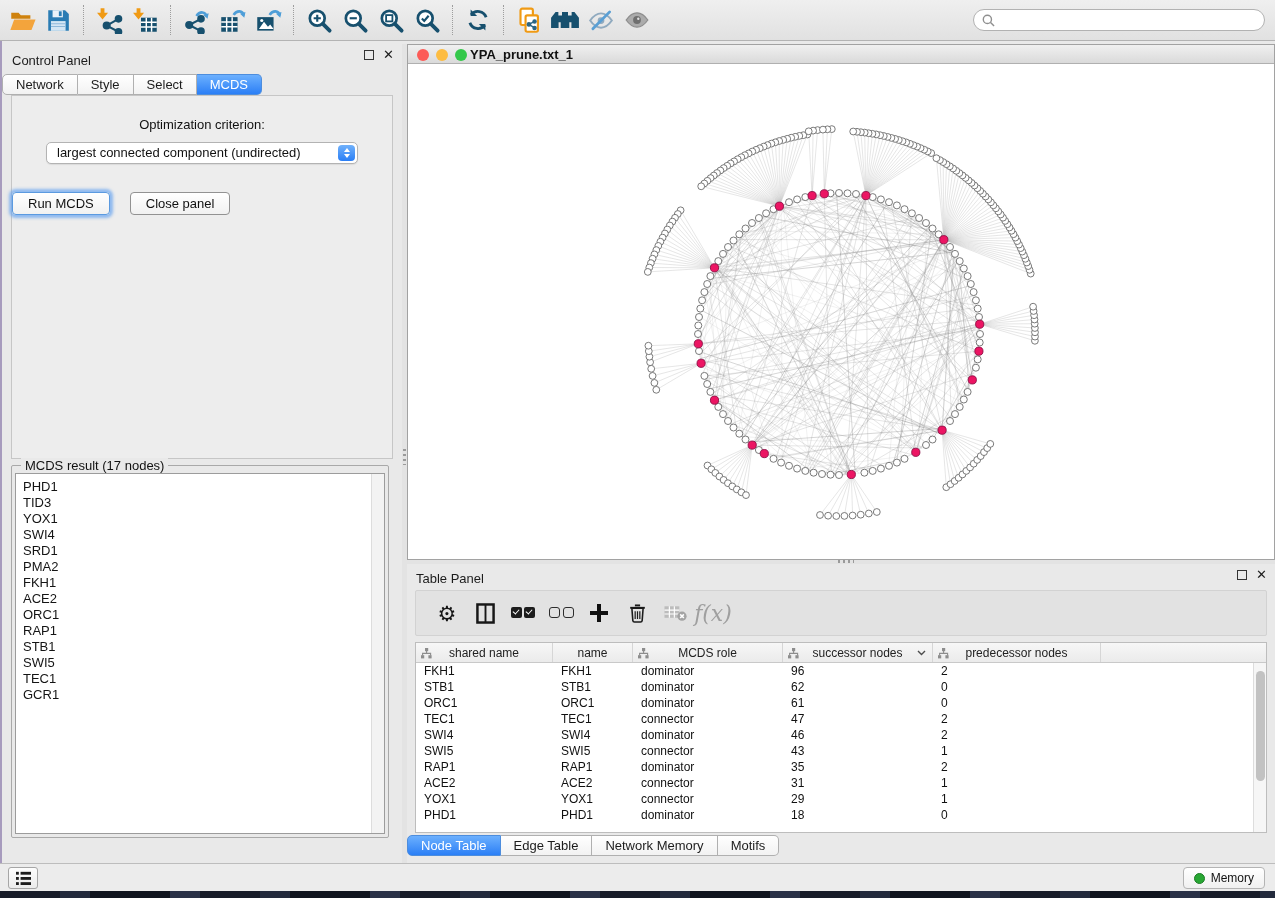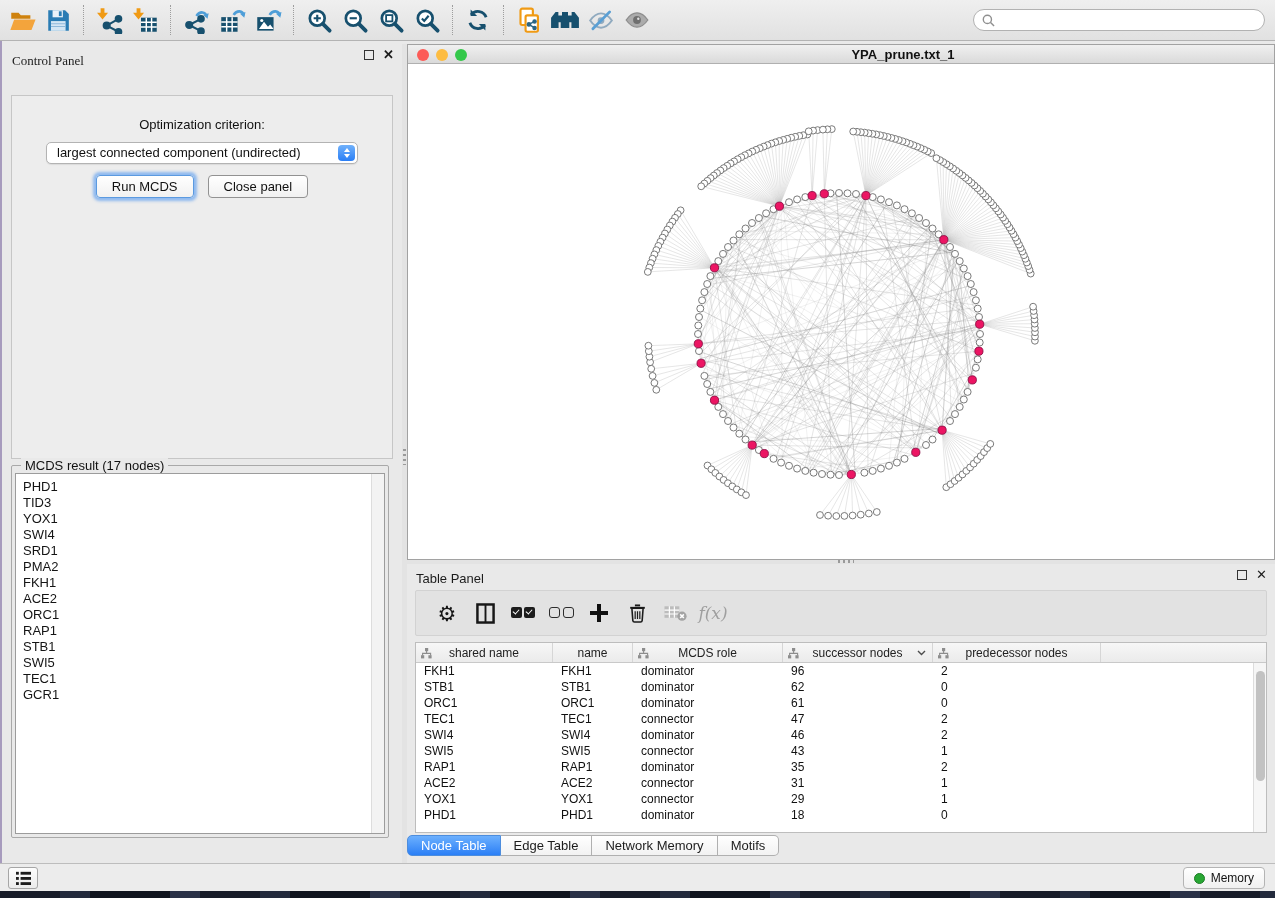--- a/index.html
+++ b/index.html
@@ -44,78 +44,78 @@
     background:linear-gradient(#ffffff,#f2f2f2); border:1px solid #b0b0b0; border-left:none;
     color:#1c1c1c; cursor:default;
   }
   .seg-btn:first-child { border-left:1px solid #b0b0b0; border-radius:5px 0 0 5px; }
   .seg-btn:last-child { border-radius:0 5px 5px 0; }
   .seg-btn.active {
     background:linear-gradient(#6cb0fe,#2b7ff6); border-color:#4d8ddd; color:#fff;
   }
   
   #control-panel { position:absolute; left:2px; top:44px; width:400px; bottom:35px; background:#e9e9e9; }
-  #control-panel .hdr { position:relative; height:26px; padding:7px 0 0 10px;font-family:Liberation Serif, serif; }
+  #control-panel .hdr { position:relative; height:26px; padding:7px 0 0 10px; }
   #cp-tabs { position:absolute; top:30px; left:0; width:100%; text-align:center; }
   #cp-options {
     position:absolute; top:51px; left:9px; right:9px; height:364px;
     background:#ededed; border:1px solid #c6c6c6;
   }
   #cp-options .opt-label { text-align:center; margin-top:21px; font-size:13px; }
   .dropdown {
     width:312px; height:22px; margin:10px auto 0; background:#fff;
     border:1px solid #b3b3b3; border-radius:5px; position:relative;
     font-size:13px; line-height:20px; padding-left:10px;
     box-shadow:0 1px 1px rgba(0,0,0,.08);
   }
   .dropdown .stepper {
     position:absolute; right:2px; top:2px; width:17px; height:16px; border-radius:4px;
     background:linear-gradient(#70b1fb,#2a7ef5); display:flex; flex-direction:column;
     align-items:center; justify-content:center; gap:2px;
   }
   .tri-up { width:0; height:0; border-left:3.5px solid transparent; border-right:3.5px solid transparent; border-bottom:4px solid #fff; }
   .tri-dn { width:0; height:0; border-left:3.5px solid transparent; border-right:3.5px solid transparent; border-top:4px solid #fff; }
-  .btn-row { display:flex; justify-content:center; gap:14px; margin-top:11px; }
+  .btn-row { display:flex; justify-content:flex-start; gap:20px; margin-top:28px; }
   .push-btn {
     height:23px; padding:0 15px; font-size:13px; font-family:inherit;
     background:linear-gradient(#ffffff,#f1f1f1); border:1px solid #929292; border-radius:4px; color:#111;
   }
   .push-btn.focused { border-color:#5b9ae0; box-shadow:0 0 3px 2.5px rgba(105,165,240,.72); }
   #cp-result { position:absolute; top:421px; left:9px; right:13px; bottom:25px; }
   .groupbox { width:100%; height:100%; border:1px solid #a9a9a9; border-radius:2px; position:relative; padding:7px 3px 3px 3px; background:#e9e9e9; }
   .groupbox legend, .gb-legend { position:absolute; top:-8px; left:9px; background:#e9e9e9; padding:0 4px; font-size:13px; }
   .gb-list { width:100%; height:100%; background:#fff; border:1px solid #9c9c9c; position:relative; overflow:hidden; }
   .gb-list ul { list-style:none; padding:5px 0 0 7px; }
   .gb-list li { font-size:13px; line-height:16px; color:#141414; }
   .gb-scroll { position:absolute; right:0; top:0; bottom:0; width:13px; background:#f3f3f3; border-left:1px solid #ddd; }
   
   #network-panel { position:absolute; left:407px; top:44px; right:0; height:516px; background:#fff; border:1px solid #a2a2a2; }
   .net-titlebar {
     position:relative; height:19px; background:linear-gradient(#f0f0f0,#dadada);
-    border-bottom:1px solid #b0b0b0; text-align:center;
+    border-bottom:1px solid #b0b0b0; text-align:left;
   }
   .net-titlebar .title { font-size:13px; font-weight:bold; line-height:19px; position:relative; left:62px; }
   .lights { position:absolute; left:9px; top:3.5px; display:flex; gap:7px; }
   .light { width:12px; height:12px; border-radius:50%; }
   .net-canvas { position:absolute; top:20px; left:0; right:0; bottom:0; background:#fff; }
   
   #table-panel { position:absolute; left:407px; top:564px; right:0; bottom:35px; background:#e9e9e9; }
   #table-panel .hdr { position:relative; height:24px; padding:5px 0 0 9px; }
   #tp-toolbar {
     position:absolute; top:26px; left:8px; right:8px; height:46px;
     background:#e2e2e2; border:1px solid #d2d2d2; border-radius:2px;
     display:flex; align-items:center; gap:0; padding-left:12px;
   }
   .tp-ic { width:38px; height:36px; display:flex; align-items:center; justify-content:center; }
   .gear-glyph { font-size:21px; color:#161616; line-height:21px; }
   .cbx { width:11px; height:11px; background:#1d1d1d; border-radius:2px; position:relative; display:inline-block; margin:0 1px; }
   .cbx::after { content:""; position:absolute; left:2.4px; top:1.6px; width:5px; height:3px;
      border-left:1.7px solid #fff; border-bottom:1.7px solid #fff; transform:rotate(-48deg); }
   .cbx-empty { width:11px; height:11px; border:1.7px solid #2c2c2c; border-radius:3px; display:inline-block; margin:0 1.5px; background:transparent; }
-  .fx-label { font-family:"DejaVu Serif","Liberation Serif",serif; font-style:italic; font-size:17px; color:#9f9f9f; }
+  .fx-label { font-family:"DejaVu Serif","Liberation Serif",serif; font-style:italic; font-size:22px; color:#9f9f9f; }
   #tp-table { position:absolute; top:78px; left:8px; right:8px; height:191px; background:#fff; border:1px solid #bdbdbd; }
   .t-head { display:flex; height:20px; background:linear-gradient(#f7f7f7,#ebebeb); border-bottom:1px solid #c9c9c9; }
   .t-hcell { position:relative; display:flex; align-items:center; justify-content:center; font-size:12px; color:#222;
      border-right:1px solid #d6d6d6; flex:0 0 auto; }
   .t-hcell .shared-ic { position:absolute; left:5px; top:4.5px; }
   .t-hcell .sort { position:absolute; right:6px; top:7px; }
   .t-hcell.filler { flex:1 1 auto; border-right:none; }
   .t-body { position:relative; }
   .t-row { display:flex; height:16px; }
   .t-cell { font-size:12px; line-height:16px; padding:0 8px; white-space:nowrap; overflow:hidden; flex:0 0 auto; }
@@ -290,20 +290,26 @@
 <div id="left-edge"></div>
 
 <div id="control-panel">
   <div class="hdr">
     <span class="panel-title">Control Panel</span>
     <span class="win-btns">
       <span class="float-icon"></span>
       <span class="close-icon">✕</span>
     </span>
   </div>
+  <div id="cp-tabs" class="seg">
+      <button class="seg-btn">Network</button>
+      <button class="seg-btn">Style</button>
+      <button class="seg-btn">Select</button>
+      <button class="seg-btn active">MCDS</button>
+    </div>
   <div id="cp-options">
     <div class="opt-label">Optimization criterion:</div>
     <div class="dropdown">
       <span>largest connected component (undirected)</span>
       <span class="stepper">
           <span class="tri-up"></span>
           <span class="tri-dn"></span>
         </span>
     </div>
     <div class="btn-row">

